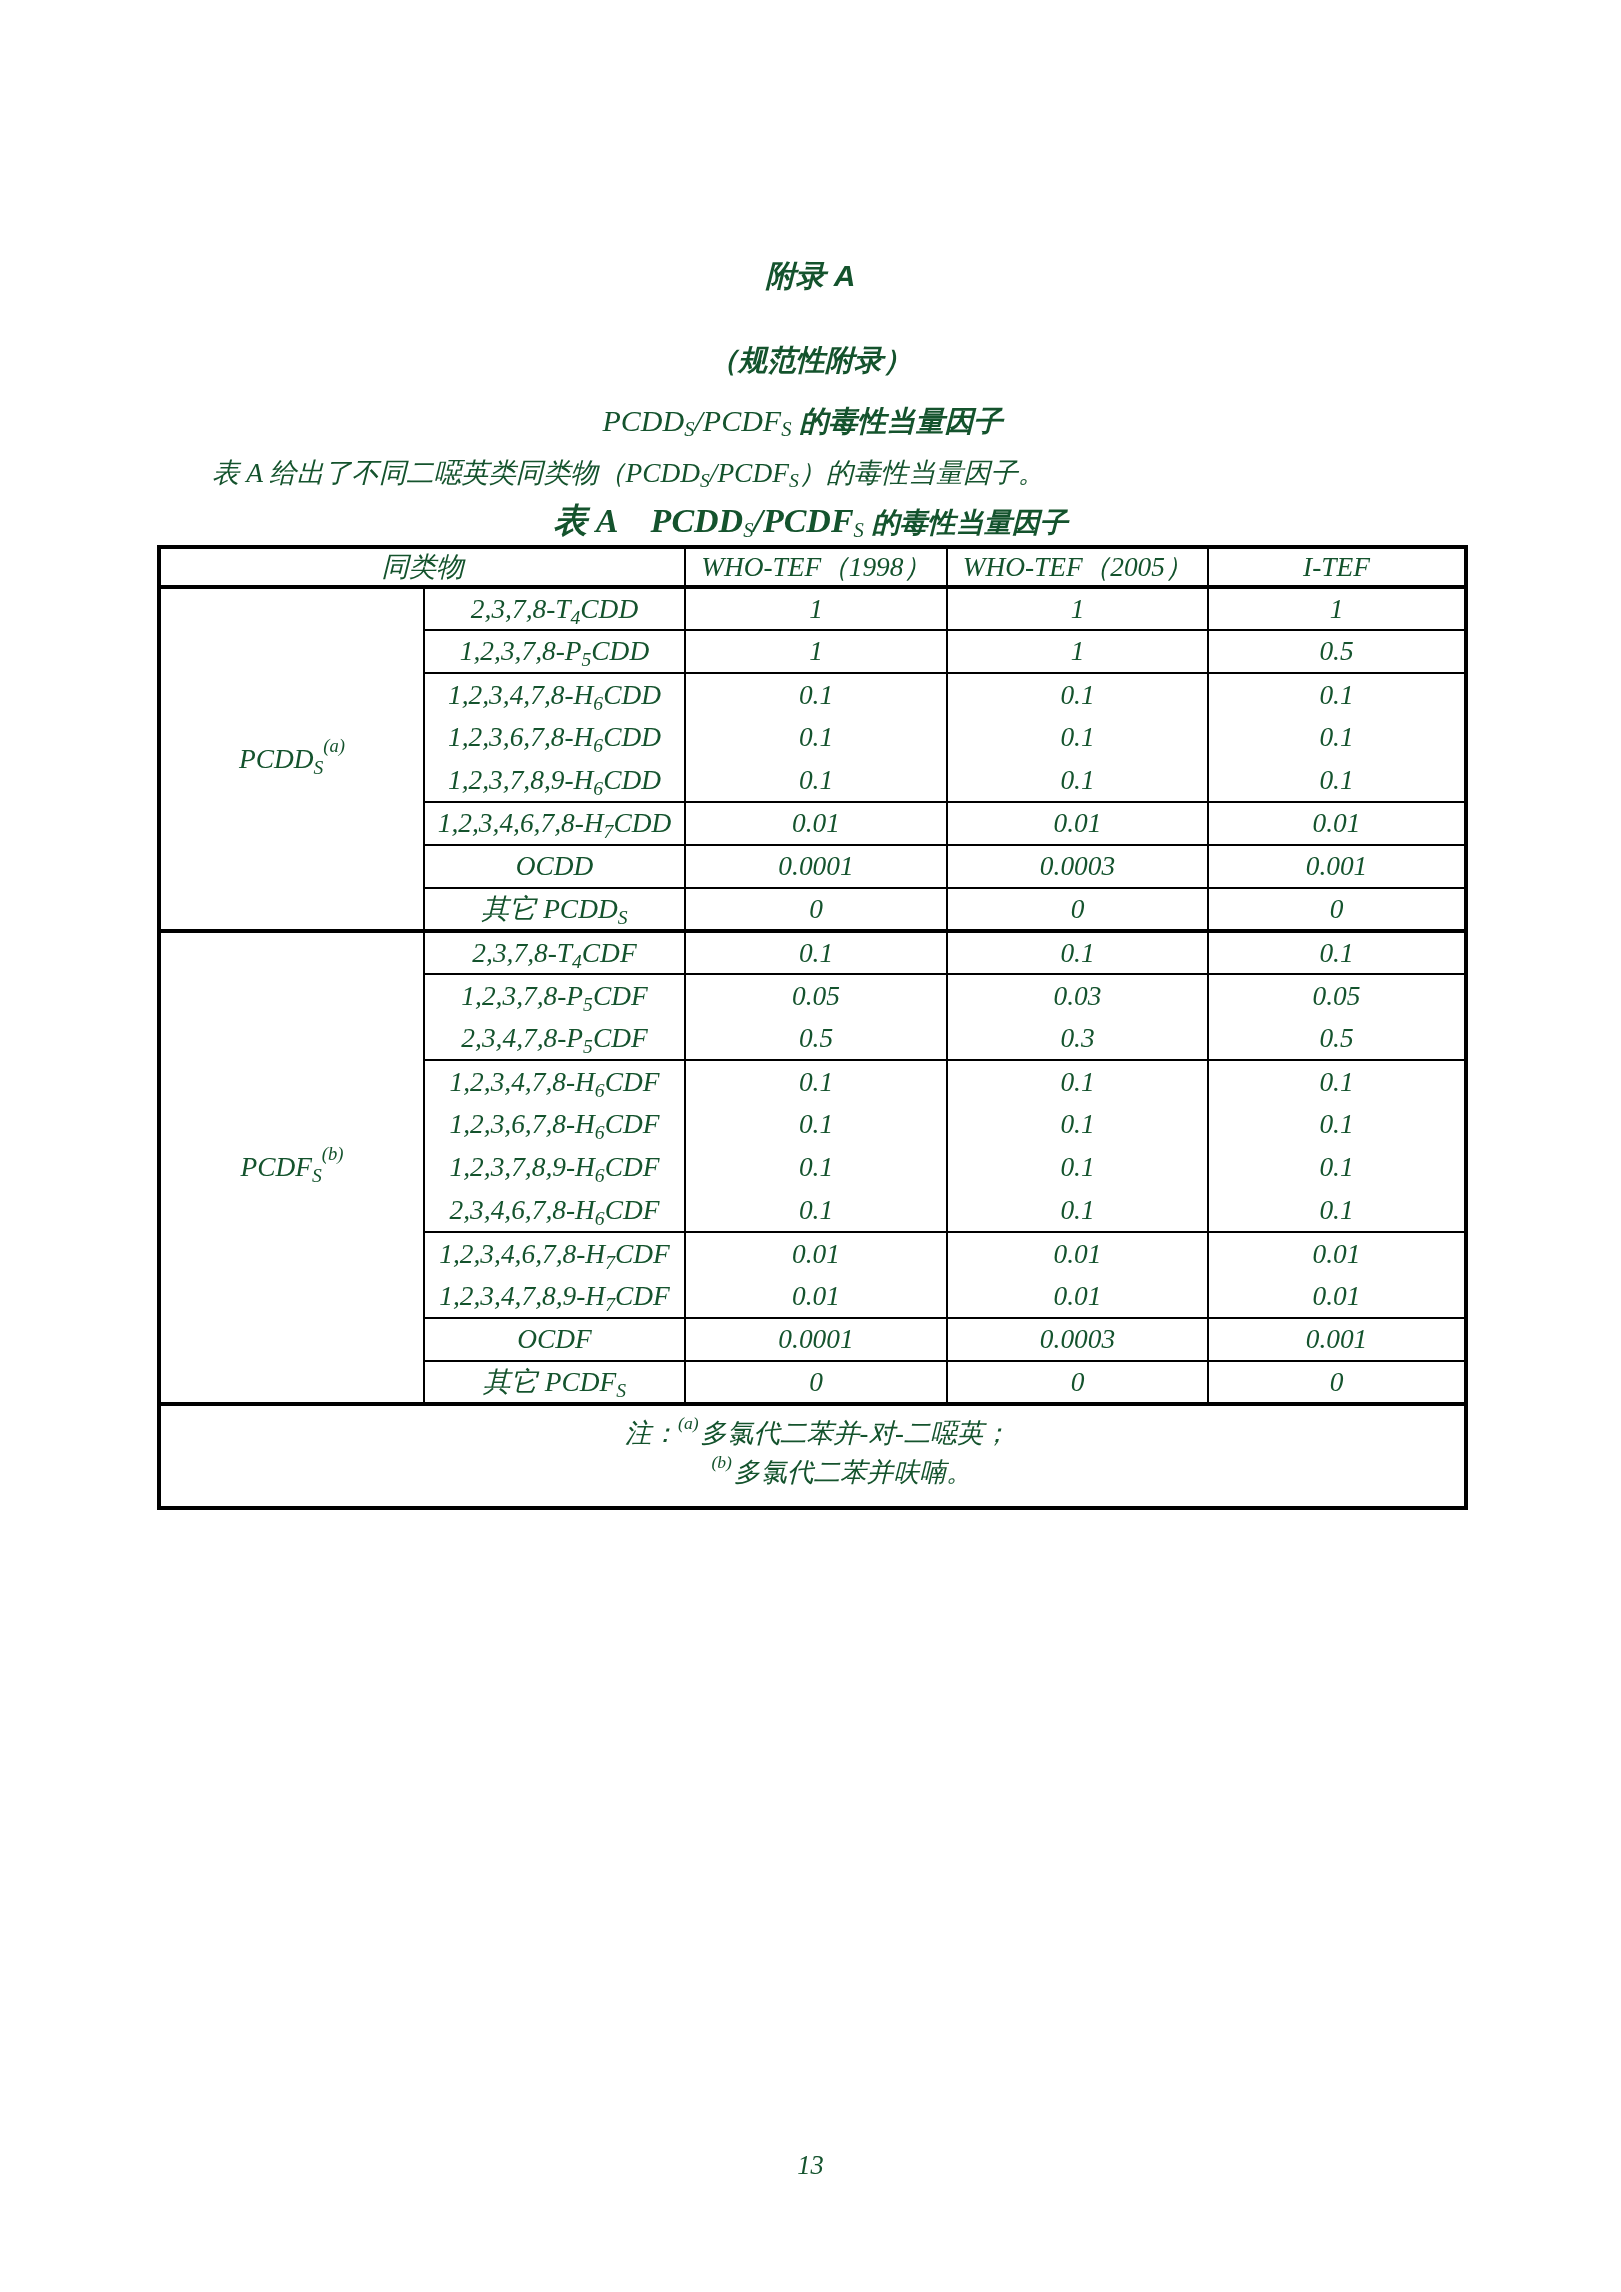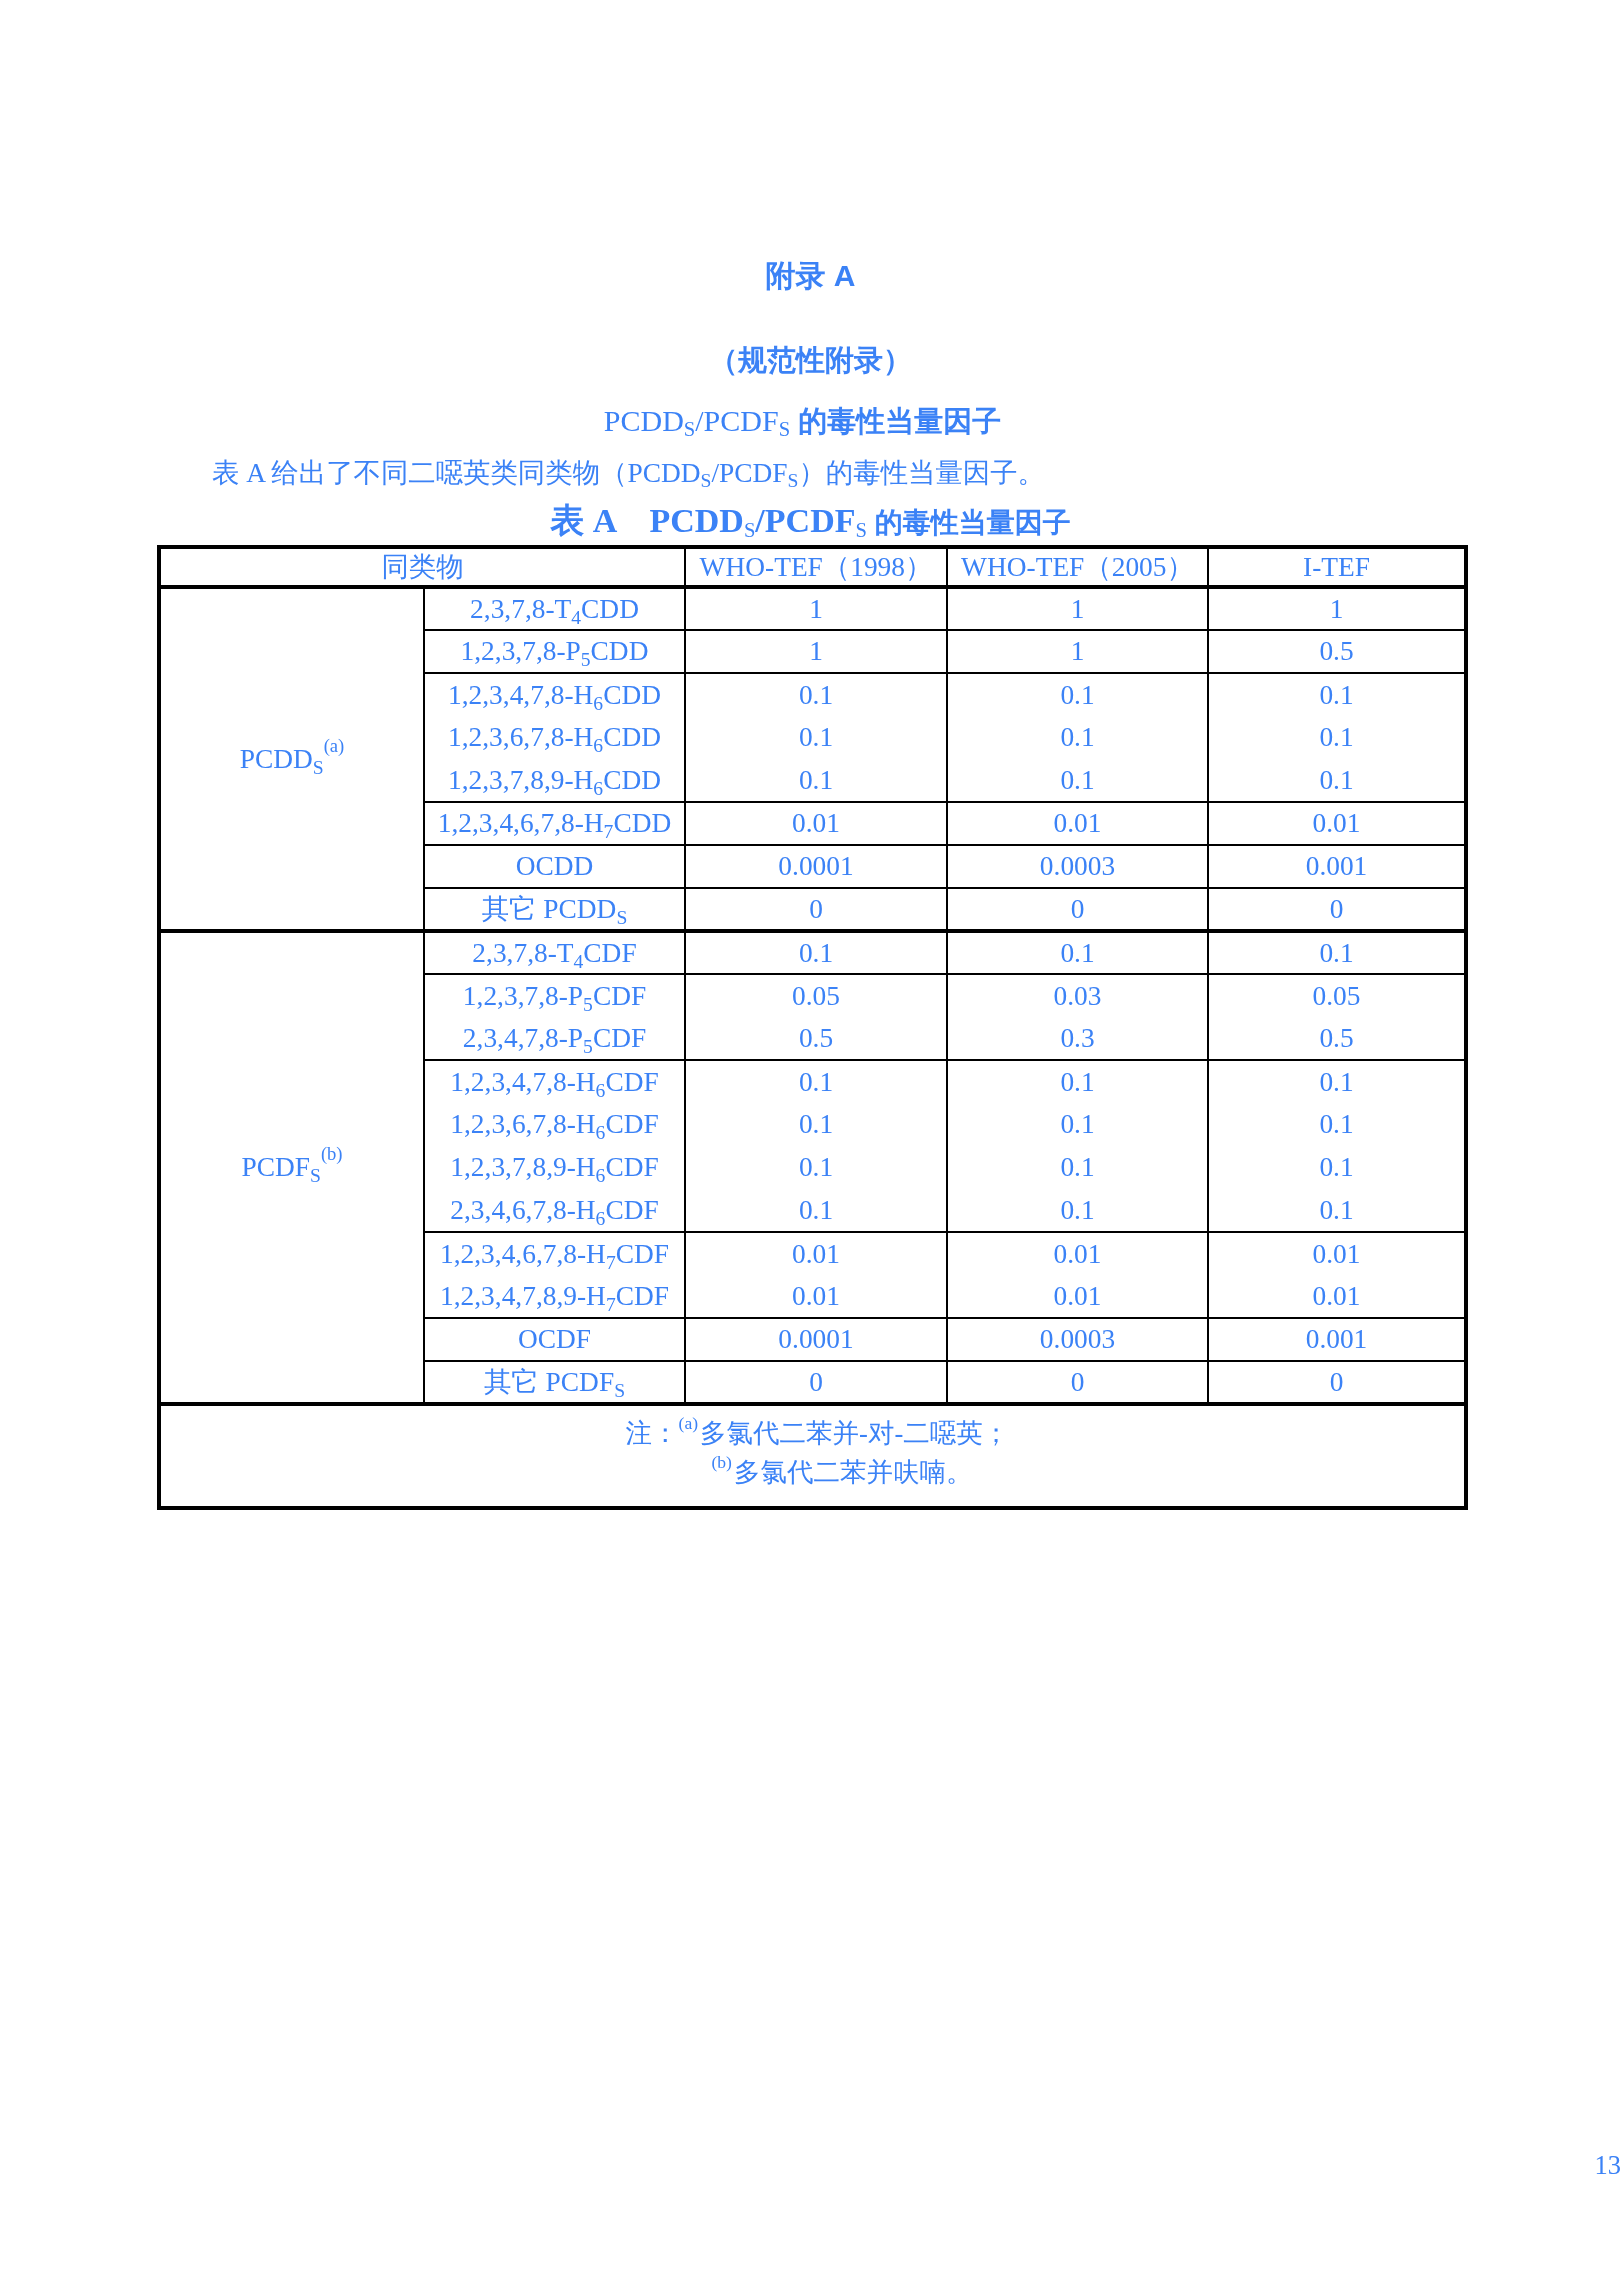--- a/index.html
+++ b/index.html
@@ -1,18 +1,18 @@
 <!DOCTYPE html>
 <html><head>
 <meta charset="utf-8">
 <style>
   html,body{margin:0;padding:0;}
   body{background:#888;}
-  .page{position:relative;width:1621px;height:2293px;background:#ffffff;color:#3b82f6;
-        font-family:"Liberation Serif","DejaVu Serif",serif;overflow:hidden;}
+  .page{position:relative;width:1621px;height:2293px;background:#ffffff;color:#14532d;
+        font-family:"Liberation Serif","DejaVu Serif",serif;overflow:hidden;font-style:italic;}
   .h-app{padding-top:259px;margin:0;text-align:center;
          font-family:"Liberation Sans","DejaVu Sans",sans-serif;font-weight:bold;font-size:30px;line-height:33px;}
   .h-norm{margin:52px 0 0 0;text-align:center;
           font-family:"Liberation Sans","DejaVu Sans",sans-serif;font-weight:bold;font-size:29px;line-height:32px;}
   .h-subj{margin:28px 16px 0 0;text-align:center;font-size:29px;line-height:33px;}
   .cnb{font-family:"Liberation Sans","DejaVu Sans",sans-serif;font-weight:bold;}
   .lat{font-family:"Liberation Serif","DejaVu Serif",serif;font-weight:normal;font-size:30px;}
   .latb{font-family:"Liberation Serif","DejaVu Serif",serif;font-weight:bold;font-size:34px;}
   .h-subj sub,.caption sub{font-size:20.6px;vertical-align:-4.9px;line-height:0;}
   .para{margin:18.6px 157px 0 157px;text-indent:55px;font-size:27.4px;line-height:33px;}
@@ -25,21 +25,21 @@
   .tbl tr.hdr td{border-bottom:4.9px solid #000;}
   .tbl tr.ln{height:43px;}
   .tbl tr.bs td{border-top:2.9px solid #000;}
   .tbl tr.ss td{border-top:4.9px solid #000;}
   .tbl sub{font-size:19.6px;vertical-align:-5.9px;line-height:0;}
   .tbl sup.grp{font-size:18.6px;vertical-align:15.7px;line-height:0;}
   .tbl tr.noterow td{border-top:4.9px solid #000;text-align:center;vertical-align:top;}
   .note-wrap{padding:7.8px 9.8px 13.7px 19.6px;font-size:26.5px;line-height:39px;}
   .note-wrap sup{font-size:17.6px;vertical-align:12.7px;line-height:0;margin-right:2px;}
   .note-line2{padding-left:49px;}
-  .pagenum{position:absolute;left:0;right:0;top:2150px;text-align:right;font-size:26.5px;}
+  .pagenum{position:absolute;left:0;right:0;top:2150px;text-align:center;font-size:26.5px;}
 </style>
 </head>
 <body>
 
 <div class="page">
 
   <div class="h-app">附录 A</div>
   <div class="h-norm">（规范性附录）</div>
 
   <div class="h-subj"><span class="lat">PCDD</span><sub>S</sub><span class="lat">/PCDF</span><sub>S</sub><span class="cnb"> 的毒性当量因子</span></div>

